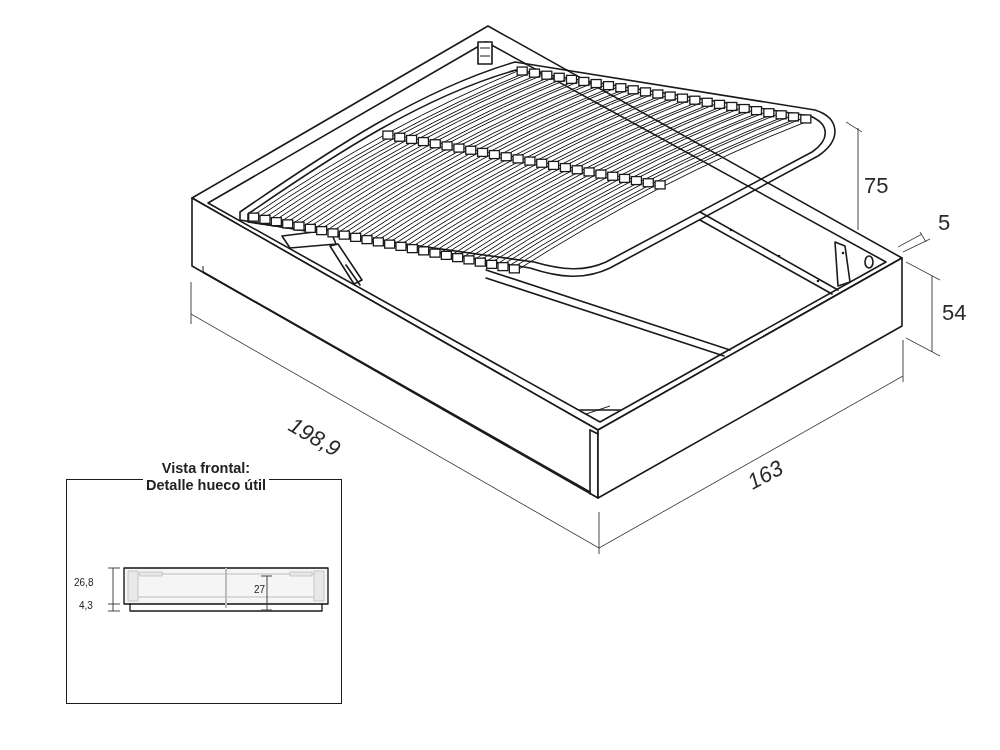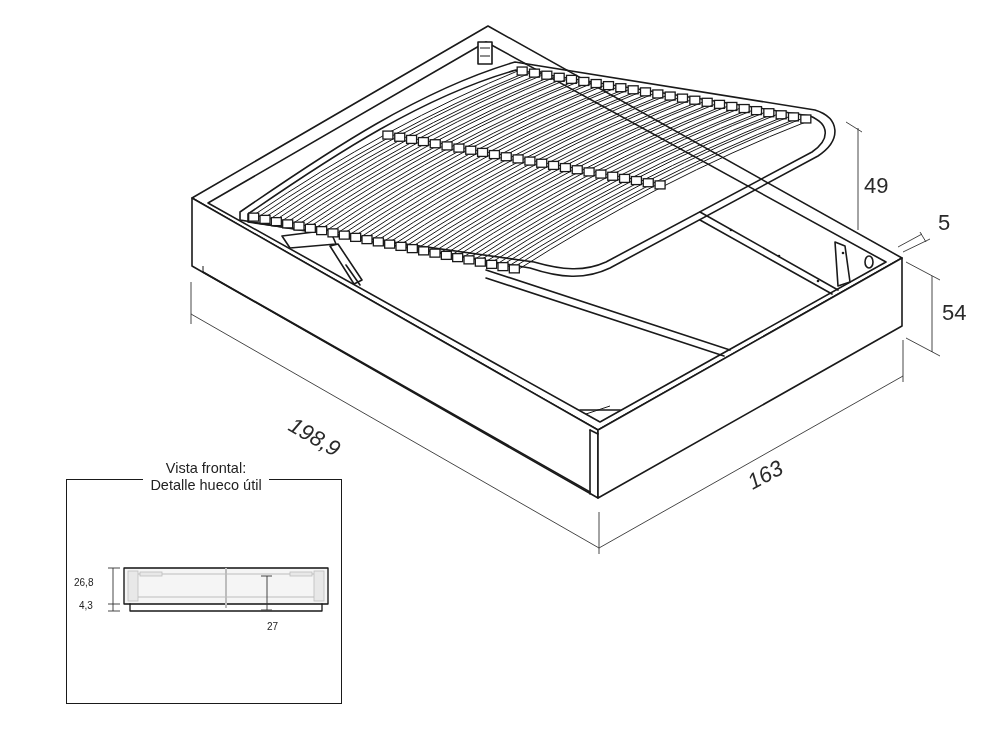--- a/index.html
+++ b/index.html
@@ -232,24 +232,24 @@
     <line class="dim" x1="108" y1="604" x2="120" y2="604"></line>
     <line class="dim" x1="108" y1="611" x2="120" y2="611"></line>
     <line class="dim" x1="261" y1="576" x2="272" y2="576"></line>
     <line class="dim" x1="267" y1="576" x2="267" y2="610"></line>
     <line class="dim" x1="261" y1="610" x2="272" y2="610"></line>
   </g>
 </svg>
 
 <div class="label" style="left:296px; top:414px; transform:rotate(30deg); transform-origin:left top; font-style:italic;">198,9</div>
 <div class="label" style="left:744px; top:474px; transform:rotate(-28deg); transform-origin:left top; font-style:italic;">163</div>
-<div class="label" style="left:864px; top:175px;">49</div>
+<div class="label" style="left:864px; top:175px;">75</div>
 <div class="label" style="left:938px; top:212px;">5</div>
 <div class="label" style="left:942px; top:302px;">54</div>
 
 <div class="detail-box"></div>
-<div class="caption" style="left:143px; top:460px; width:120px;">
+<div class="caption" style="left:143px; top:460px; width:120px;font-weight:bold;">
   <div>Vista frontal:</div>
   <div>Detalle hueco útil</div>
 </div>
 <div class="label-sm" style="left:74px; top:578px;">26,8</div>
 <div class="label-sm" style="left:79px; top:601px;">4,3</div>
-<div class="label-sm" style="left:267px; top:585px;margin-top:37px;">27</div>
+<div class="label-sm" style="left:254px; top:585px;">27</div>
 
 </body></html>

